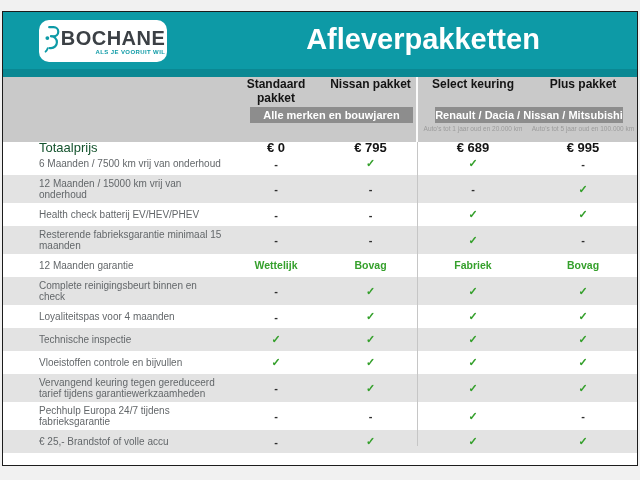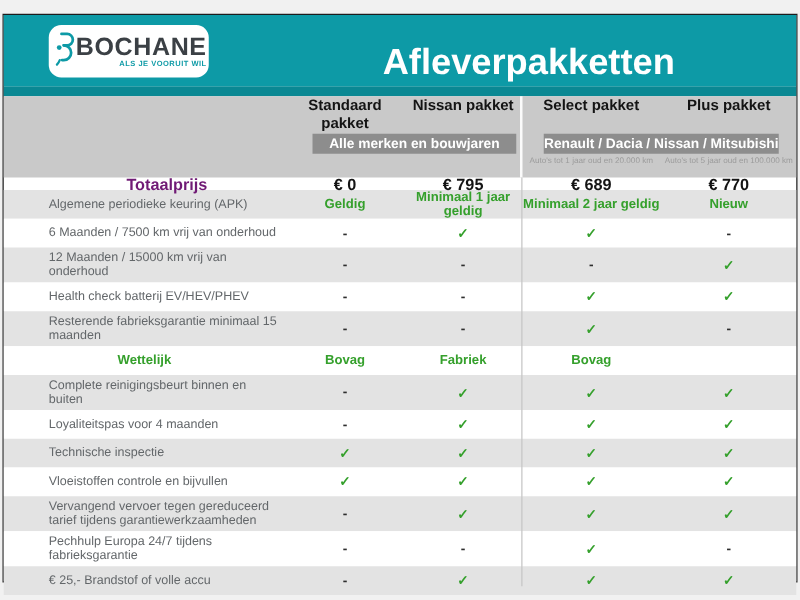--- a/index.html
+++ b/index.html
@@ -10,21 +10,21 @@
 
   
   .topbar { position: relative; height: 57px; background: #0d9aa6; }
   .topbar-strip { height: 8px; background: #0a8893; }
   .logo-box { position: absolute; left: 36px; top: 8px; width: 128px; height: 42px;
               background: #ffffff; border-radius: 10px; display: flex; align-items: center;
               justify-content: center; gap: 0; }
   .brand-col { display: flex; flex-direction: column; align-items: flex-end; }
   .brand { font-size: 20px; font-weight: bold; color: #3b4045; letter-spacing: 0.5px; line-height: 20px; }
   .tagline { font-size: 6px; font-weight: bold; color: #0d9aa6; letter-spacing: 0.4px; margin-top: 1px; }
-  .page-title { position: absolute; left: 420px; top: 22px; transform: translateX(-50%);
+  .page-title { position: absolute; left: 420px; top: 11px; transform: translateX(-50%);
                 color: #ffffff; font-size: 29px; font-weight: bold; white-space: nowrap; }
 
   
   .table-area { position: relative; }
   .divider-top { position: absolute; left: 413px; top: 0; width: 2px; height: 65px;
                  background: #fbfbfb; z-index: 2; }
   .divider-bottom { position: absolute; left: 414px; top: 65px; height: calc(100% - 72px);
                     width: 1px; background: #c6c6c6; z-index: 2; }
 
   .cols { display: grid; grid-template-columns: 225px 96px 93px 112px 108px; }
@@ -32,21 +32,21 @@
   .head-section { background: #c9c9c9; height: 65px; padding-top: 0; }
   .colname { font-size: 12px; font-weight: bold; color: #141414; text-align: center; line-height: 14px; }
   .badge-row { margin-top: 2px; }
   .badge { background: #8d8d8d; color: #ffffff; font-size: 11px; font-weight: bold;
            text-align: center; height: 16px; line-height: 16px; }
   .badge-left  { grid-column: 2 / 4; margin: 0 4px 0 22px; }
   .badge-right { grid-column: 4 / 6; margin: 0 14px 0 18px; }
   .note-row { margin-top: 1px; height: 10px; }
   .note { font-size: 6.5px; color: #9b9b9b; text-align: center; line-height: 10px; }
   .price-row { margin-top: 1px; align-items: center; height: 24px; }
-  .total-label { font-size: 13px; font-weight: bold; color: #701a75; padding-left: 36px; text-align: center; }
+  .total-label { font-size: 13px; font-weight: normal; color: #14532d; padding-left: 36px; }
   .price { font-size: 13px; font-weight: bold; color: #141414; text-align: center; }
 
   .rows-wrap { margin-top: 10px; }
   .trow { display: grid; grid-template-columns: 225px 96px 93px 112px 108px;
           min-height: 23px; align-items: center; background: #ffffff; }
   .trow.stripe { background: #e3e3e3; }
   .tlabel { font-size: 10px; color: #63676a; padding: 3px 6px 3px 36px; line-height: 11px; }
   .tcell { text-align: center; }
   .tcell.check { color: #35a02c; font-size: 11px; font-weight: bold; }
   .tcell.dash { color: #2e2e2e; font-size: 11px; font-weight: bold; }
@@ -78,52 +78,45 @@
 
   <div class="table-area">
     <div class="divider-top"></div>
     <div class="divider-bottom"></div>
 
     <div class="head-section">
       <div class="cols">
         <div></div>
         <div class="colname">Standaard pakket</div>
         <div class="colname">Nissan pakket</div>
-        <div class="colname">Select pakket</div>
+        <div class="colname">Select keuring</div>
         <div class="colname">Plus pakket</div>
       </div>
       <div class="cols badge-row">
         <div></div>
         <div class="badge badge-left">Alle merken en bouwjaren</div>
         <div class="badge badge-right">Renault / Dacia / Nissan / Mitsubishi</div>
       </div>
       <div class="cols note-row">
         <div></div>
         <div class="note"></div>
         <div class="note"></div>
         <div class="note">Auto's tot 1 jaar oud en 20.000 km</div>
         <div class="note">Auto's tot 5 jaar oud en 100.000 km</div>
       </div>
       <div class="cols price-row">
         <div class="total-label">Totaalprijs</div>
         <div class="price">€ 0</div>
         <div class="price">€ 795</div>
         <div class="price">€ 689</div>
-        <div class="price">€ 770</div>
+        <div class="price">€ 995</div>
       </div>
     </div>
 
     <div class="rows-wrap">
-        <div class="trow stripe">
-          <div class="tlabel">Algemene periodieke keuring (APK)</div>
-          <div class="tcell txt">Geldig</div>
-          <div class="tcell txt">Minimaal 1 jaar geldig</div>
-          <div class="tcell txt">Minimaal 2 jaar geldig</div>
-          <div class="tcell txt">Nieuw</div>
-        </div>
         <div class="trow">
           <div class="tlabel">6 Maanden / 7500 km vrij van onderhoud</div>
           <div class="tcell dash">-</div>
           <div class="tcell check">✓</div>
           <div class="tcell check">✓</div>
           <div class="tcell dash">-</div>
         </div>
         <div class="trow stripe">
           <div class="tlabel">12 Maanden / 15000 km vrij van onderhoud</div>
           <div class="tcell dash">-</div>
@@ -139,27 +132,28 @@
           <div class="tcell check">✓</div>
         </div>
         <div class="trow stripe">
           <div class="tlabel">Resterende fabrieksgarantie minimaal 15 maanden</div>
           <div class="tcell dash">-</div>
           <div class="tcell dash">-</div>
           <div class="tcell check">✓</div>
           <div class="tcell dash">-</div>
         </div>
         <div class="trow">
+          <div class="tlabel">12 Maanden  garantie</div>
           <div class="tcell txt">Wettelijk</div>
           <div class="tcell txt">Bovag</div>
           <div class="tcell txt">Fabriek</div>
           <div class="tcell txt">Bovag</div>
         </div>
         <div class="trow stripe">
-          <div class="tlabel">Complete reinigingsbeurt binnen en buiten</div>
+          <div class="tlabel">Complete reinigingsbeurt binnen en check</div>
           <div class="tcell dash">-</div>
           <div class="tcell check">✓</div>
           <div class="tcell check">✓</div>
           <div class="tcell check">✓</div>
         </div>
         <div class="trow">
           <div class="tlabel">Loyaliteitspas voor 4 maanden</div>
           <div class="tcell dash">-</div>
           <div class="tcell check">✓</div>
           <div class="tcell check">✓</div>
@@ -173,21 +167,21 @@
           <div class="tcell check">✓</div>
         </div>
         <div class="trow">
           <div class="tlabel">Vloeistoffen controle en bijvullen</div>
           <div class="tcell check">✓</div>
           <div class="tcell check">✓</div>
           <div class="tcell check">✓</div>
           <div class="tcell check">✓</div>
         </div>
         <div class="trow stripe">
-          <div class="tlabel">Vervangend vervoer tegen gereduceerd tarief tijdens garantiewerkzaamheden</div>
+          <div class="tlabel">Vervangend keuring tegen gereduceerd tarief tijdens garantiewerkzaamheden</div>
           <div class="tcell dash">-</div>
           <div class="tcell check">✓</div>
           <div class="tcell check">✓</div>
           <div class="tcell check">✓</div>
         </div>
         <div class="trow">
           <div class="tlabel">Pechhulp Europa 24/7 tijdens fabrieksgarantie</div>
           <div class="tcell dash">-</div>
           <div class="tcell dash">-</div>
           <div class="tcell check">✓</div>

